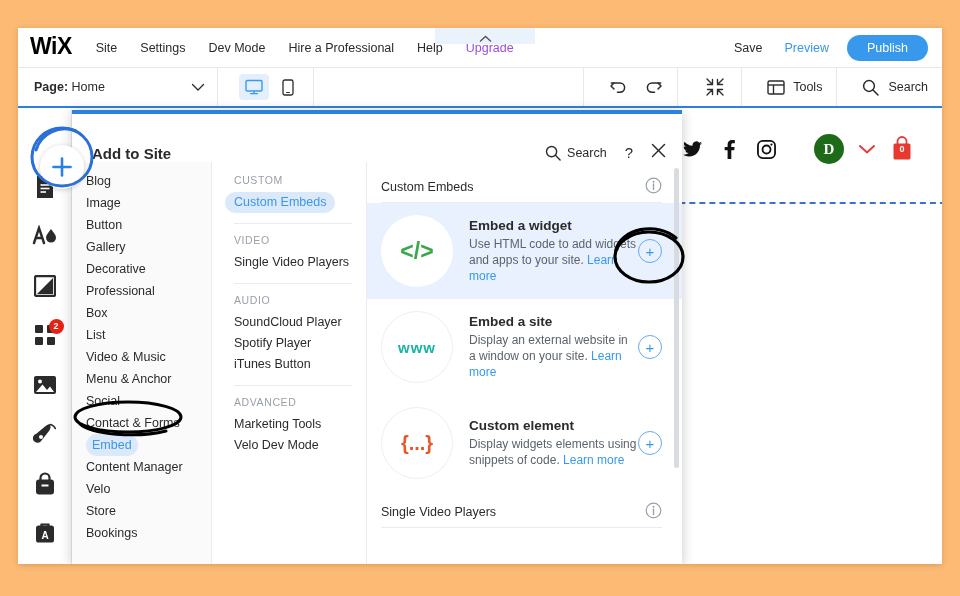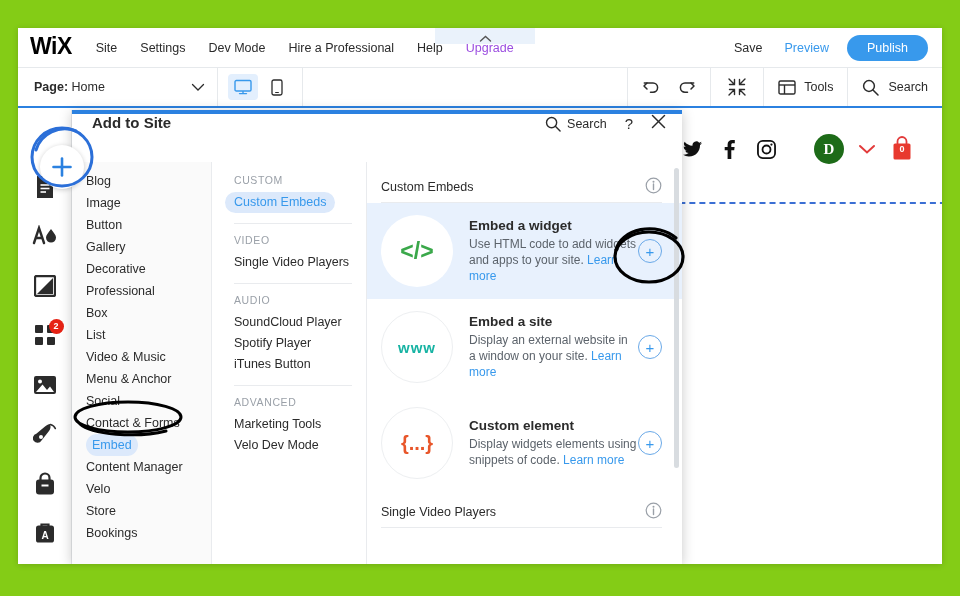--- a/index.html
+++ b/index.html
@@ -2,21 +2,21 @@
 <html><head>
 <meta charset="utf-8">
 <style>
   * { box-sizing: border-box; margin: 0; padding: 0; }
   html, body {
     width: 960px; height: 596px;
     font-family: "Liberation Sans", sans-serif;
     background: #f7f8f9;
     overflow: hidden;
   }
-  #app { position: relative; width: 960px; height: 596px; background: #84cc16; }
+  #app { position: relative; width: 960px; height: 596px; background: #fdba74; }
 
   
   .editor-window {
     position: absolute; left: 18px; top: 28px;
     width: 924px; height: 536px;
     background: #ffffff;
     box-shadow: 0 1px 6px rgba(0,0,0,.16);
     overflow: hidden;
   }
 
@@ -51,21 +51,21 @@
     position: absolute; left: 417px; top: -6px; width: 100px; height: 22px;
     background: #eaf2fb; border-radius: 7px 7px 0 0;
     display: flex; align-items: flex-end; justify-content: center; padding-bottom: 1px;
   }
   .upgrade-tab svg { display: block; }
 
   
   .toolbar2 {
     position: absolute; left: 0; top: 40px; width: 924px; height: 40px;
     background: #fff; border-bottom: 2px solid #2b81e0;
-    display: flex; align-items: stretch;
+    display: flex; align-items: stretch; gap: 11px;
   }
   .tb-cell { display: flex; align-items: center; height: 100%; }
   .page-select {
     width: 200px; padding-left: 16px; justify-content: space-between;
     padding-right: 12px; border-right: 1px solid #e6e9ec; cursor: pointer;
   }
   .page-select .lbl { font-size: 12.5px; color: #2b2b2b; }
   .page-select .lbl b { font-weight: bold; }
   .device-group { padding: 0 10px; border-right: 1px solid #e6e9ec; gap: 4px; }
   .dev-btn {
@@ -143,21 +143,21 @@
   }
 
   
   .panel {
     position: absolute; left: 54px; top: 82px; width: 610px; height: 454px;
     background: #fff; box-shadow: 0 2px 12px rgba(0,0,0,.22);
     border-top: 4px solid #2b81e0; z-index: 30;
     display: flex; flex-direction: column;
   }
   .panel-head {
-    height: 48px; display: flex; align-items: flex-start; flex-shrink: 0;
+    height: 48px; display: flex; align-items: flex-end; flex-shrink: 0;
     padding: 0 16px 0 20px;
   }
   .panel-title { font-size: 15px; font-weight: bold; color: #2b2b2b; }
   .panel-head-right { margin-left: auto; display: flex; align-items: center; gap: 18px; }
   .ph-search { display: flex; align-items: center; gap: 6px; cursor: pointer; }
   .ph-search span { font-size: 12.5px; color: #2b2b2b; }
   .ph-help { font-size: 15px; color: #2b2b2b; cursor: pointer; }
   .ph-close { cursor: pointer; }
 
   .panel-body { flex: 1; display: flex; min-height: 0; }

